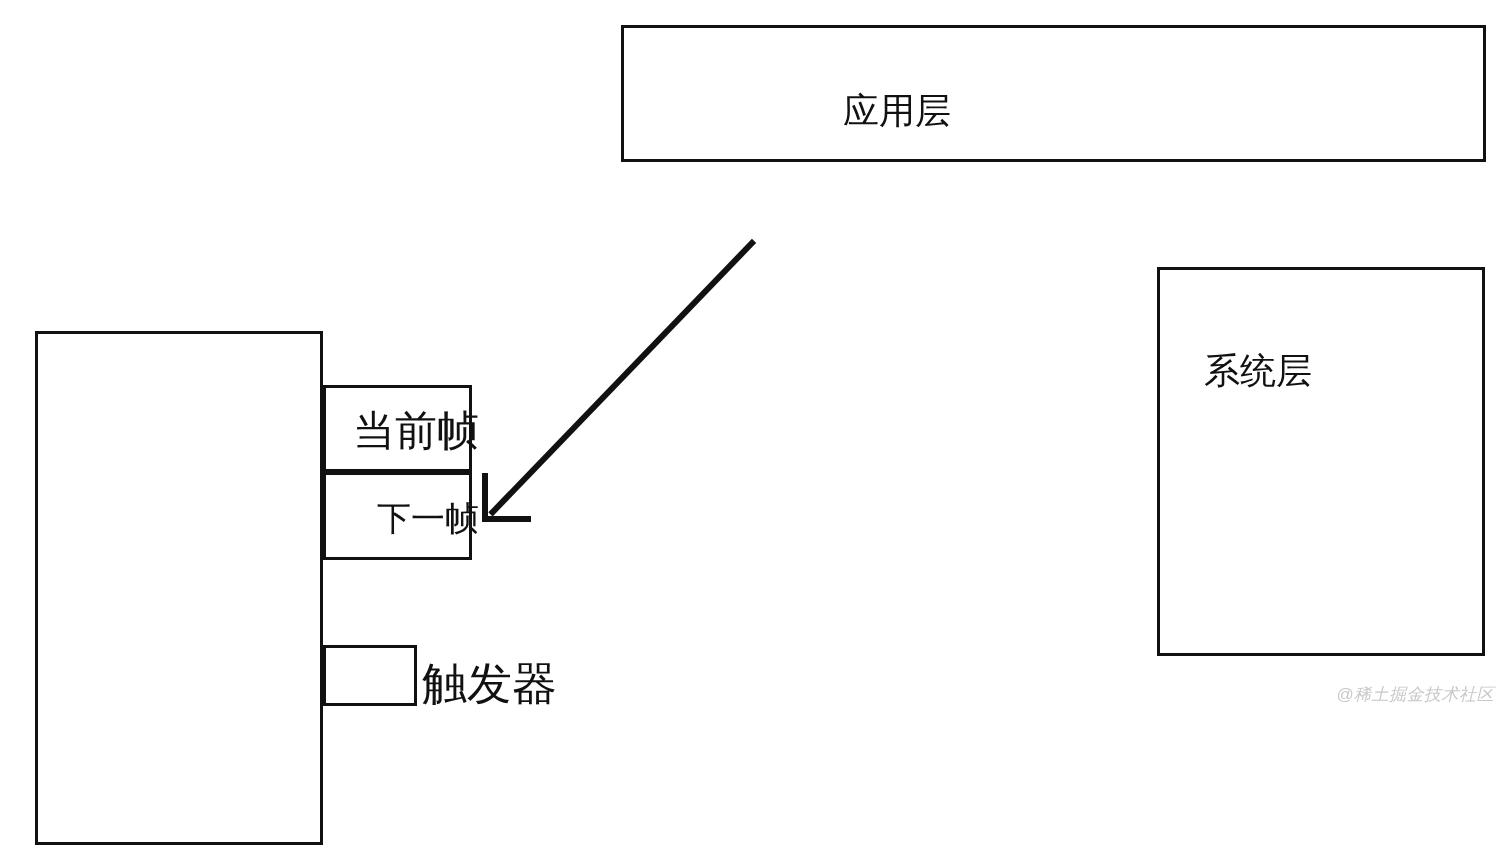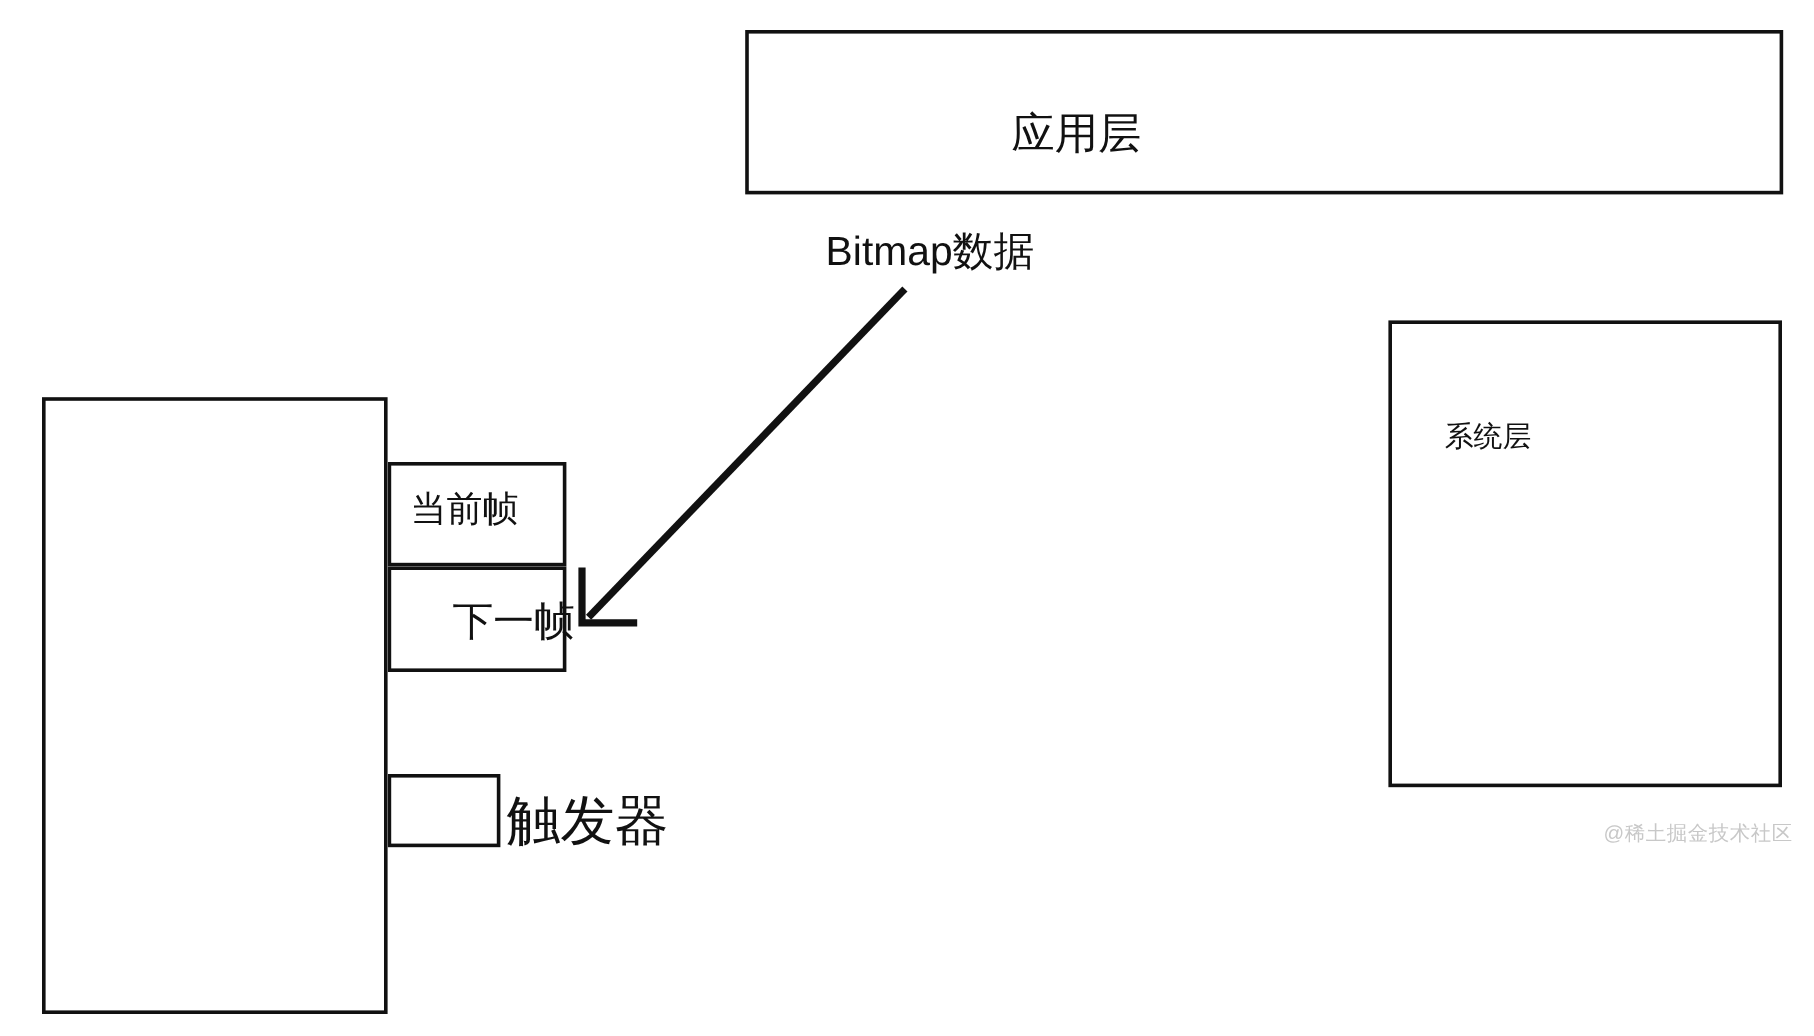--- a/index.html
+++ b/index.html
@@ -57,42 +57,42 @@
   
   #system-layer-box {
     left: 1157px;
     top: 267px;
     width: 328px;
     height: 389px;
   }
   #system-layer-label {
     left: 1204px;
     top: 353px;
-    font-size: 24px;
+    font-size: 36px;
   }
 
   
   #left-container-box {
     left: 35px;
     top: 331px;
     width: 288px;
     height: 514px;
   }
 
   
   #current-frame-box {
     left: 323px;
     top: 385px;
     width: 149px;
     height: 87px;
   }
   #current-frame-label {
-    left: 342px;
+    left: 353px;
     top: 410px;
-    font-size: 30px;
+    font-size: 42px;
     font-family: Liberation Serif, serif;
   }
 
   #next-frame-box {
     left: 323px;
     top: 472px;
     width: 149px;
     height: 88px;
   }
   #next-frame-label {
@@ -134,20 +134,21 @@
 
   
   #watermark {
     position: absolute;
     right: 18px;
     bottom: 14px;
     font-size: 17px;
     color: #c8c8c8;
     white-space: nowrap;
     letter-spacing: 0.5px;
+    font-style: italic;
   }
 </style>
 </head>
 <body>
 
 <div class="canvas">
 
   <div class="box" id="app-layer-box"></div>
   <div class="box-label" id="app-layer-label">应用层</div>
 
@@ -158,21 +159,20 @@
 
   <div class="box" id="current-frame-box"></div>
   <div class="box-label" id="current-frame-label">当前帧</div>
 
   <div class="box" id="next-frame-box"></div>
   <div class="box-label" id="next-frame-label">下一帧</div>
 
   <div class="box" id="trigger-box"></div>
   <div class="box-label" id="trigger-label">触发器</div>
 
-  <div class="box-label" id="bitmap-data-label">Bitmap数据</div>
 
   <svg id="bitmap-arrow" viewBox="0 0 1512 863" xmlns="http://www.w3.org/2000/svg">
     <line id="arrow-shaft" x1="752" y1="243" x2="492.55114592832746" y2="512.23937686683" stroke="#111111" stroke-width="6" stroke-linecap="square"></line>
     <polyline id="arrow-head" points="485,476 485,519 528,519" fill="none" stroke="#111111" stroke-width="6" stroke-linecap="square" stroke-linejoin="miter"></polyline>
   </svg>
 
   <div id="watermark">@稀土掘金技术社区</div>
 
 </div>
 

